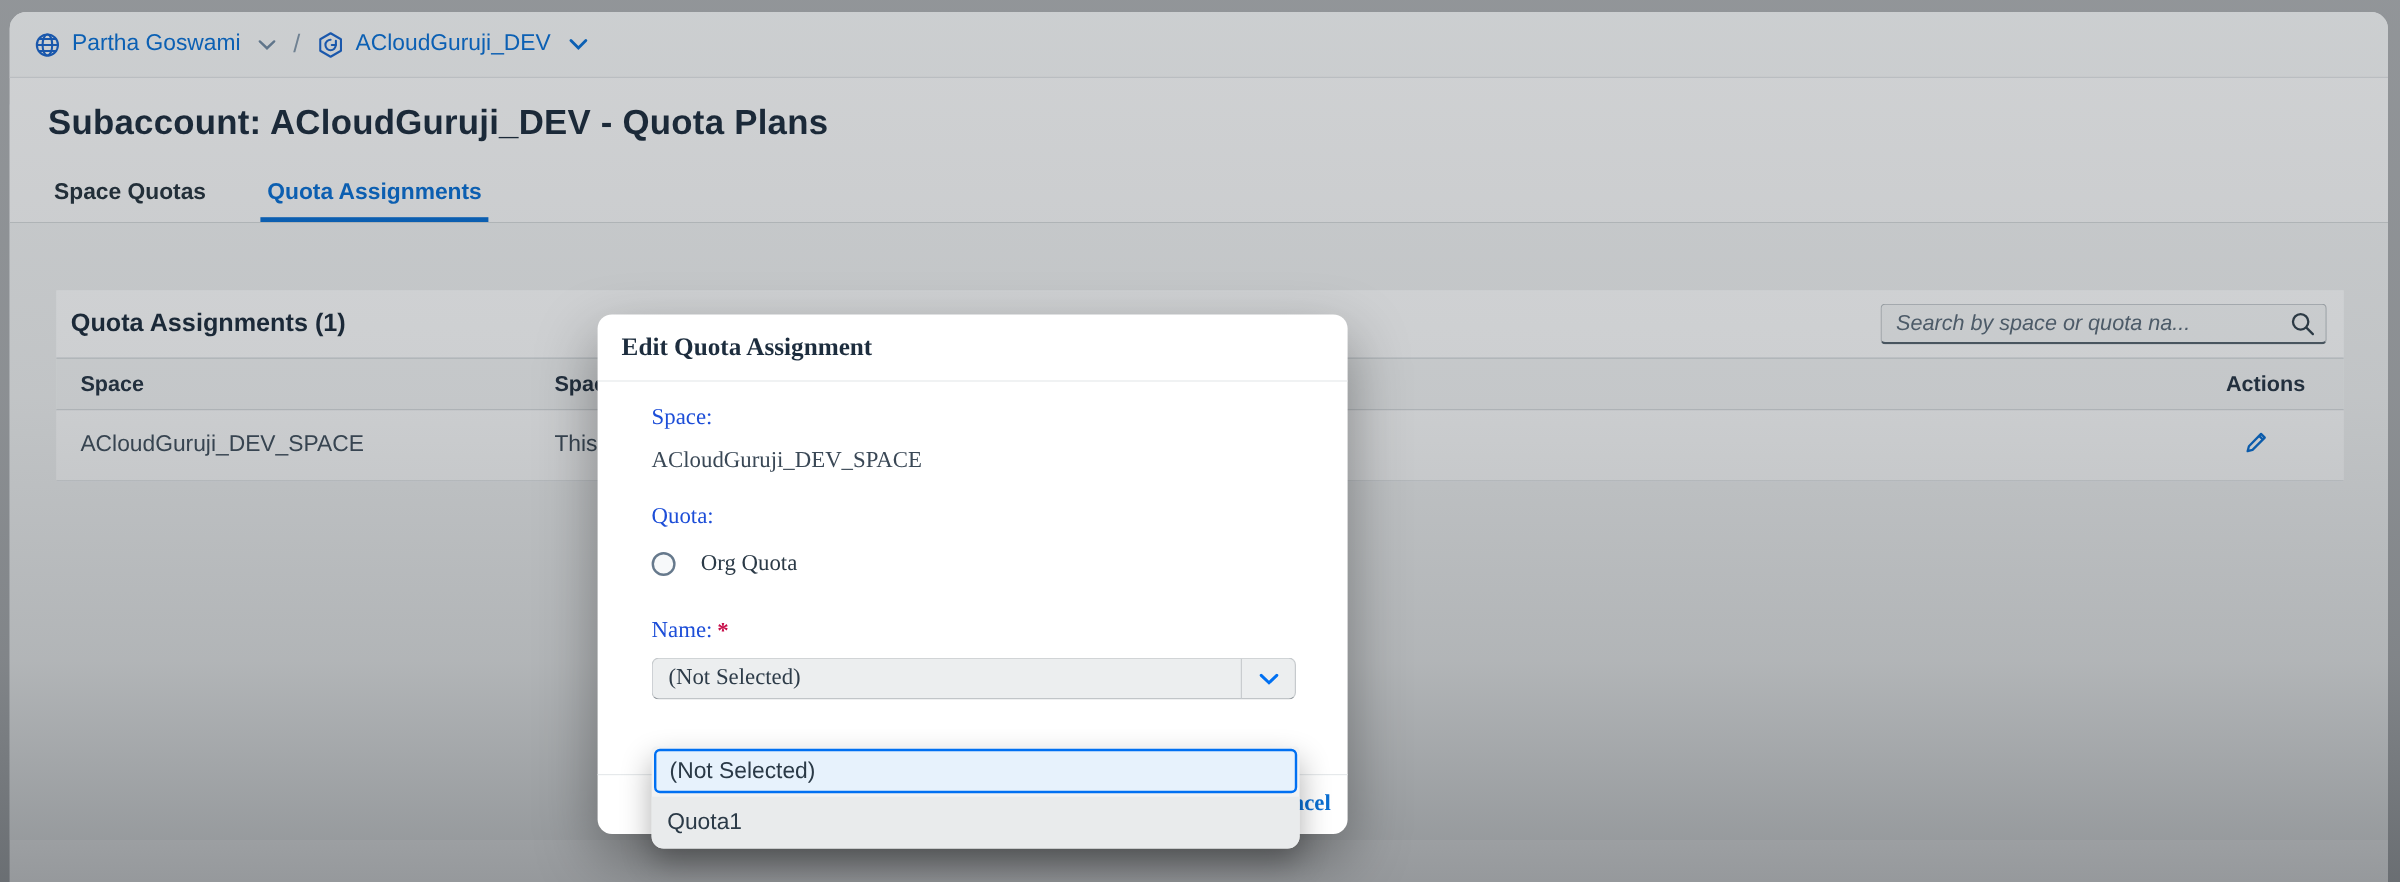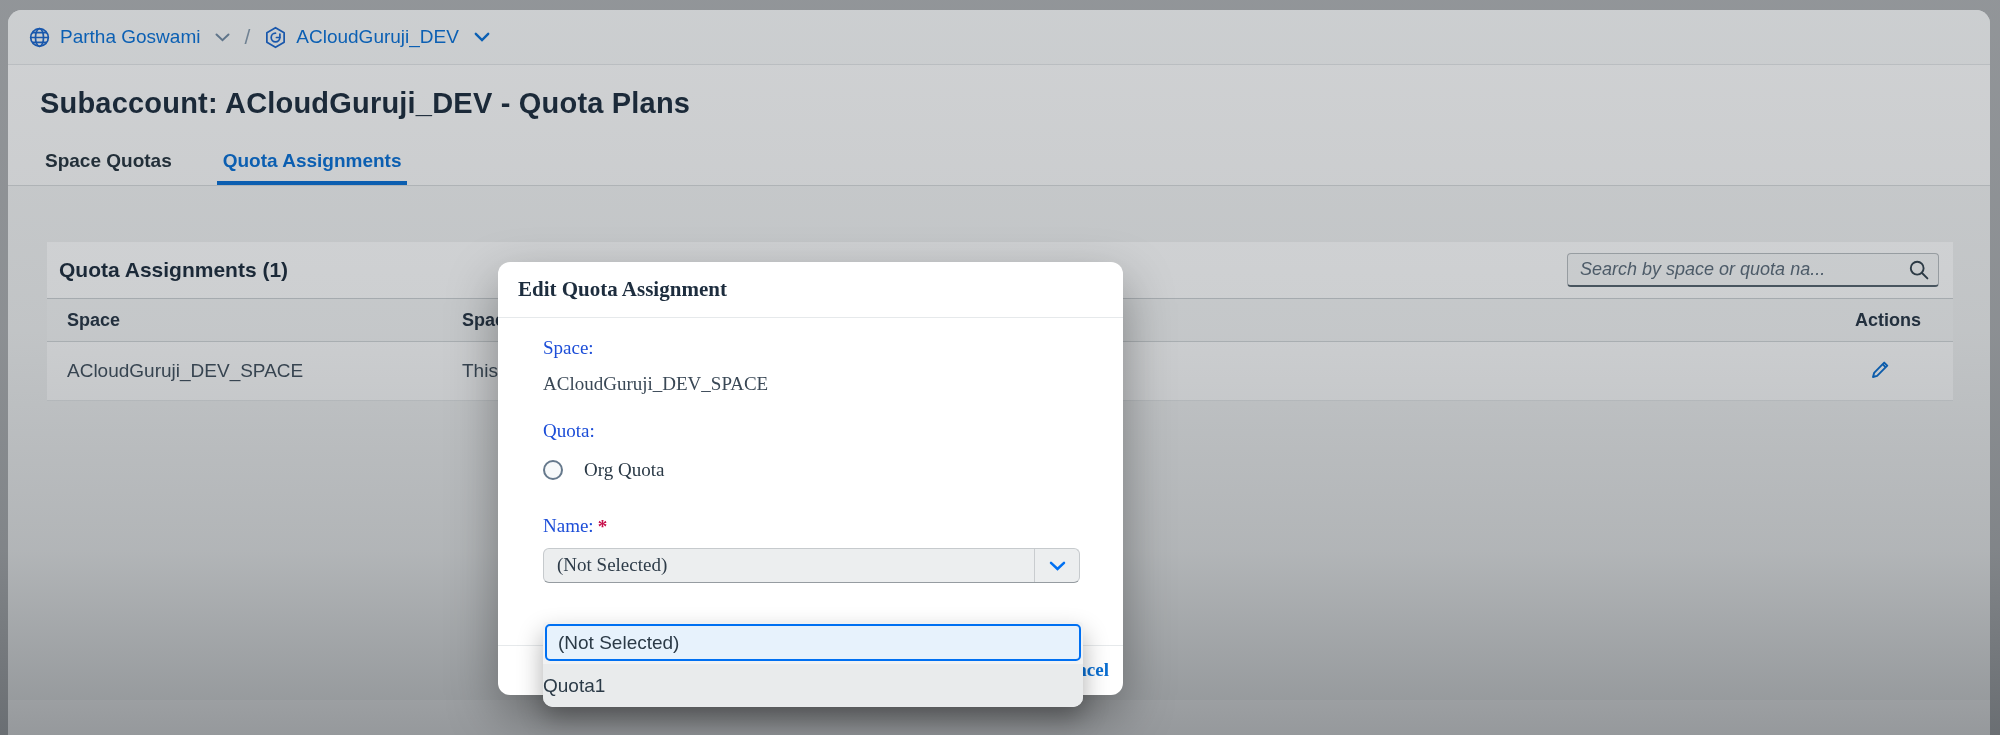--- a/index.html
+++ b/index.html
@@ -100,21 +100,21 @@
   .popover{
     position:absolute; left:543px; top:622px; width:540px; z-index:30;
     background:#f1f2f3; border-radius:4px 4px 10px 10px;
     box-shadow:0 12px 26px rgba(0,0,0,.32); padding:2px 2px 0 2px;
   }
   .opt{ font-size:19px; color:#2b3a47; cursor:pointer; }
   .opt.sel{
     height:37px; line-height:33px; background:#e7f2fc; border:2px solid #0070f2;
     border-radius:5px; padding-left:11px;
   }
-  .opt.plain{ height:43px; line-height:43px; margin:3px -2px 0 -2px;
+  .opt.plain{ height:43px; line-height:43px; padding-left:13px; margin:3px -2px 0 -2px;
     background:#e9ebec; border-radius:0 0 10px 10px; }
   svg{ display:block; }
 </style>
 </head>
 <body>
 
 <div class="app-card">
 
   <div class="crumb-bar">
     <div class="crumb-item">

